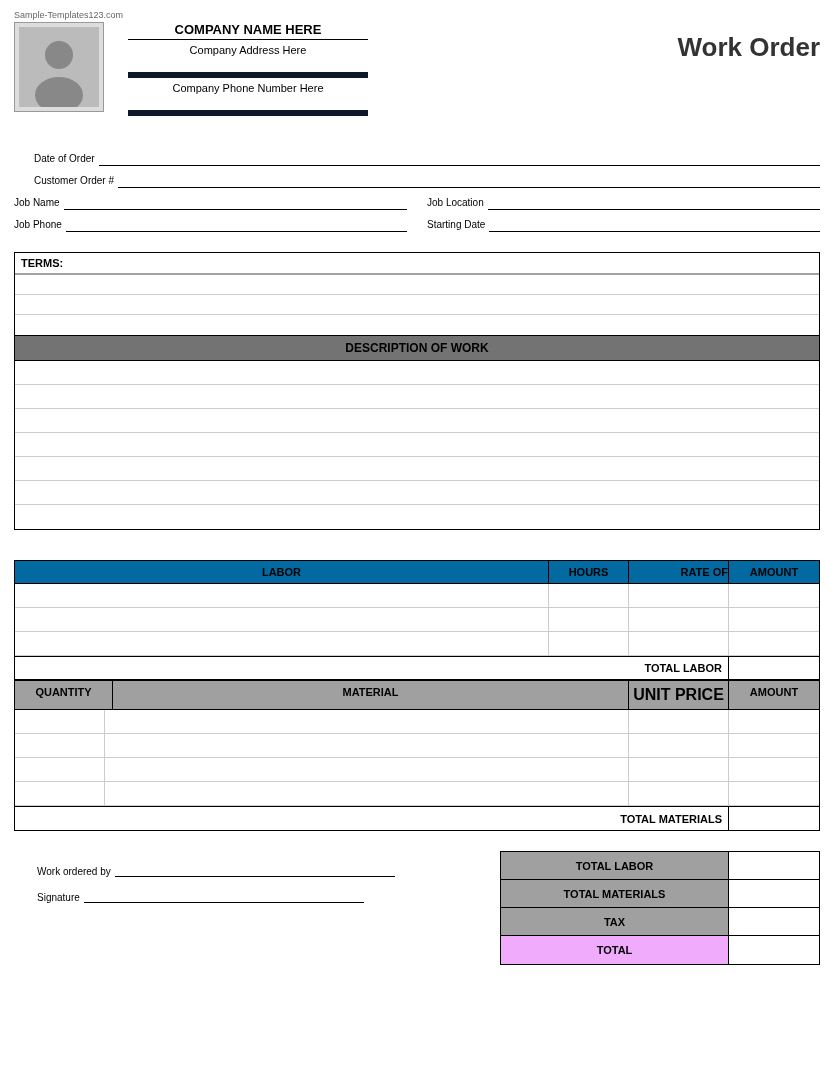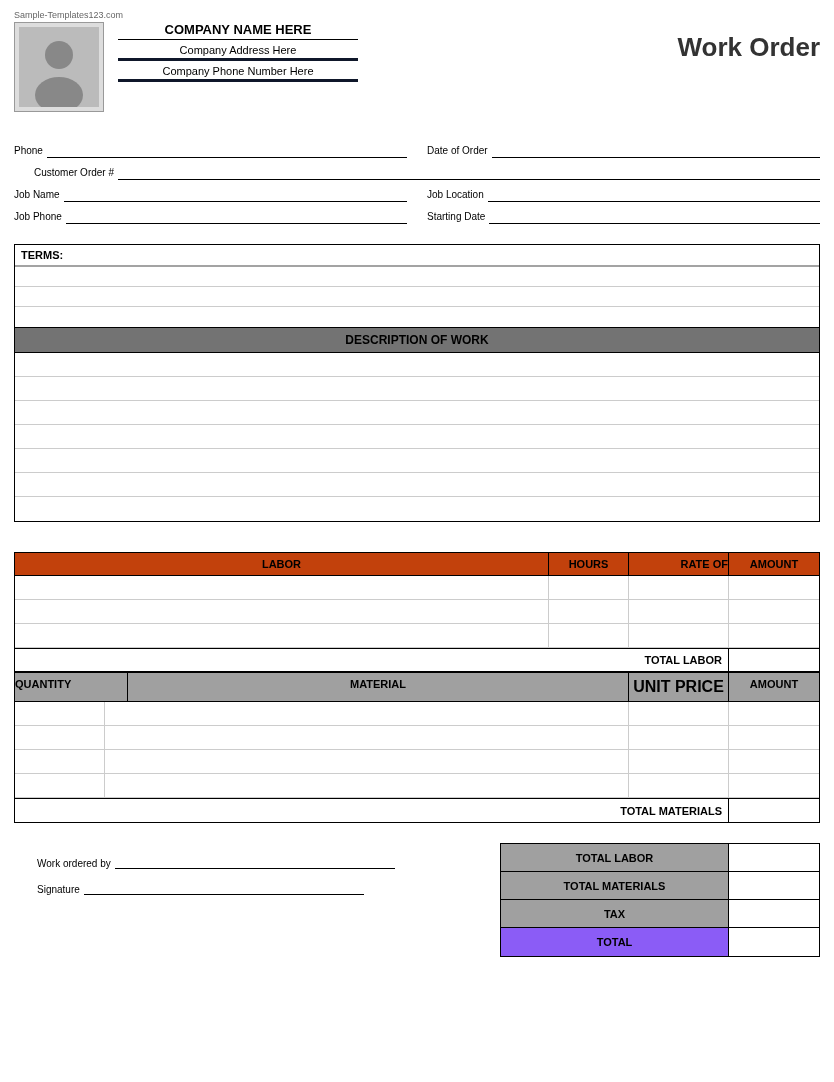--- a/index.html
+++ b/index.html
@@ -17,20 +17,21 @@
       font-size: 9px;
       color: #666;
       margin-bottom: 2px;
     }
 
     
     .header {
       display: flex;
       align-items: flex-start;
       margin-bottom: 20px;
+      gap: 10px;
     }
     .header-photo {
       width: 90px;
       height: 90px;
       border: 1px solid #999;
       background: #ddd;
       display: flex;
       align-items: center;
       justify-content: center;
       overflow: hidden;
@@ -51,23 +52,23 @@
       font-weight: bold;
       border-bottom: 1px solid #000;
       min-width: 240px;
       padding-bottom: 2px;
       margin-bottom: 4px;
       text-align: center;
     }
     .company-address,
     .company-phone {
       font-size: 11px;
-      border-bottom: 3px solid #0f172a;
+      border-bottom: 6px solid #0f172a;
       min-width: 240px;
-      padding-bottom: 2px;
+      padding-bottom: 16px;
       margin-bottom: 4px;
       text-align: center;
     }
     .header-title {
       margin-left: auto;
       font-size: 26px;
       font-weight: bold;
       color: #333;
       padding-top: 10px;
     }
@@ -143,21 +144,21 @@
       border-bottom: none;
     }
 
     
     .labor-section {
       border: 1px solid #000;
       margin-bottom: 0;
     }
     .labor-header-row {
       display: flex;
-      background: #c2410c;
+      background: #0369a1;
       border-bottom: 1px solid #000;
     }
     .labor-col-main {
       flex: 1;
       text-align: center;
       font-weight: bold;
       font-size: 11px;
       padding: 5px 0;
       border-right: 1px solid #000;
     }
@@ -233,21 +234,22 @@
       border: 1px solid #000;
       border-top: none;
       margin-bottom: 20px;
     }
     .materials-header-row {
       display: flex;
       background: #a0a0a0;
       border-bottom: 1px solid #000;
     }
     .mat-col-qty {
-      width: 113px;
+      width: 98px;
+      text-align: center;
       font-weight: bold;
       font-size: 11px;
       padding: 5px 0;
       border-right: 1px solid #000;
     }
     .mat-col-material {
       flex: 1;
       text-align: center;
       font-weight: bold;
       font-size: 11px;
@@ -361,21 +363,21 @@
       display: flex;
       align-items: center;
       justify-content: center;
       border-right: 1px solid #000;
     }
     .summary-row-value {
       width: 90px;
       background: #fff;
     }
     .summary-row.total-row .summary-row-label {
-      background: #8b5cf6;
+      background: #f0abfc;
     }
   </style>
 </head>
 <body>
 
 <div class="watermark">Sample-Templates123.com</div>
 
 <div class="header">
   <div class="header-photo">
 
@@ -390,24 +392,20 @@
   <div class="header-info">
     <div class="company-name">COMPANY NAME HERE</div>
     <div class="company-address">Company Address Here</div>
     <div class="company-phone">Company Phone Number Here</div>
   </div>
   <div class="header-title">Work Order</div>
 </div>
 
 <div class="form-fields">
   <div class="form-row">
-    <div class="form-left">
-      <span class="field-label">Phone</span>
-      <div class="field-line"></div>
-    </div>
     <div class="form-right">
       <span class="field-label">Date of Order</span>
       <div class="field-line"></div>
     </div>
   </div>
   <div class="form-row">
     <div class="form-right">
       <span class="field-label">Customer Order #</span>
       <div class="field-line"></div>
     </div>

